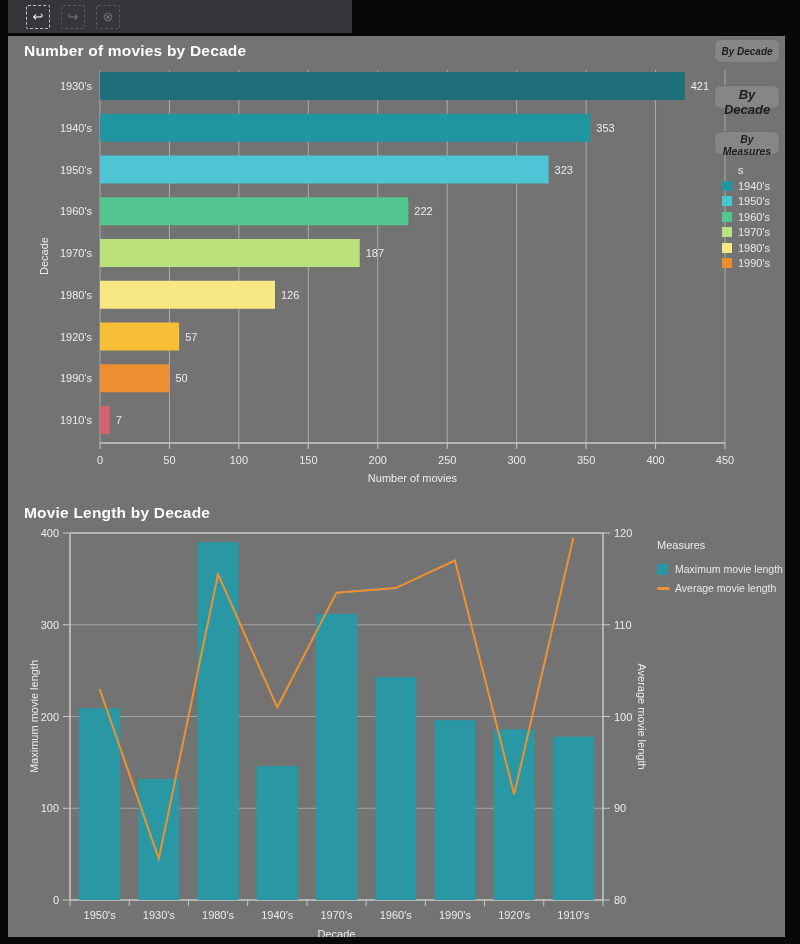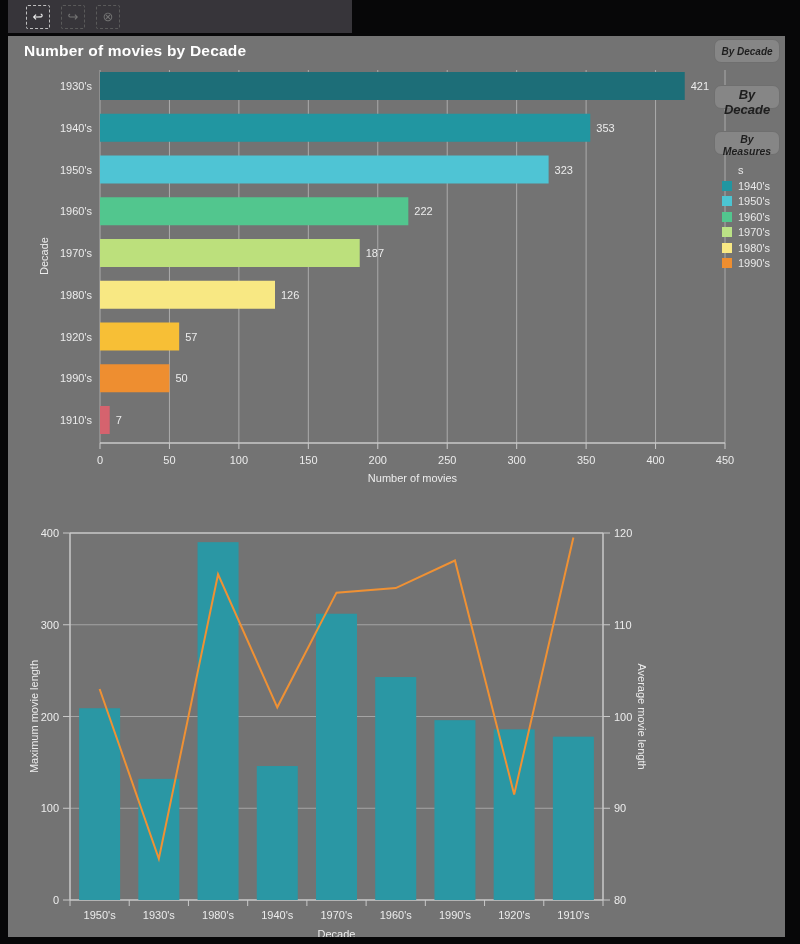--- a/index.html
+++ b/index.html
@@ -148,20 +148,21 @@
       <div class="l1item">
         <span class="sw" style="background: rgb(248, 232, 132);"></span>
         <span class="lt">1980's</span>
       </div>
       <div class="l1item">
         <span class="sw" style="background: rgb(238, 142, 48);"></span>
         <span class="lt">1990's</span>
       </div>
     </div>
 
+  <div class="chart-title" id="chart2-title">Movie Length by Decade</div>
 
   <svg id="chart2">
       <line x1="55" y1="404" x2="62" y2="404" stroke="#c9c9c9"></line>
       <text x="51" y="408" text-anchor="end">0</text>
       <line x1="62" y1="312.25" x2="595" y2="312.25" stroke="#b9b9b9" stroke-width="1" opacity="0.7"></line>
       <line x1="55" y1="312.25" x2="62" y2="312.25" stroke="#c9c9c9"></line>
       <text x="51" y="316.25" text-anchor="end">100</text>
       <line x1="62" y1="220.5" x2="595" y2="220.5" stroke="#b9b9b9" stroke-width="1" opacity="0.7"></line>
       <line x1="55" y1="220.5" x2="62" y2="220.5" stroke="#c9c9c9"></line>
       <text x="51" y="224.5" text-anchor="end">200</text>
@@ -211,13 +212,24 @@
       <rect x="485.6666666666667" y="233.345" width="41" height="170.655" fill="#2a97a4"></rect>
       <text x="506.1666666666667" y="423" text-anchor="middle">1920's</text>
       <rect x="544.8888888888889" y="240.685" width="41" height="163.315" fill="#2a97a4"></rect>
       <text x="565.3888888888889" y="423" text-anchor="middle">1910's</text>
       <polyline points="91.61111111111111,192.975 150.83333333333331,362.7125 210.05555555555554,78.28750000000002 269.27777777777777,211.325 328.5,96.63749999999999 387.72222222222223,92.05000000000001 446.94444444444446,64.52499999999998 506.1666666666667,298.4875 565.3888888888889,41.58749999999998" fill="none" stroke="#ef9134" stroke-width="2"></polyline>
       <text x="328.5" y="442" text-anchor="middle">Decade</text>
       <text x="30" y="220.5" text-anchor="middle" transform="rotate(-90 30 220.5)">Maximum movie length</text>
       <text x="630" y="220.5" text-anchor="middle" transform="rotate(90 630 220.5)">Average movie length</text>
     </svg>
 
+  <div id="legend2">
+    <div class="lg-title">Measures</div>
+  <div class="l2item">
+        <span class="sw" style="background: rgb(42, 151, 164);"></span>
+        <span>Maximum movie length</span>
+      </div>
+      <div class="l2item">
+        <span class="ln" style="background: rgb(239, 145, 52);"></span>
+        <span>Average movie length</span>
+      </div>
+    </div>
 </div>
 
 </body></html>

